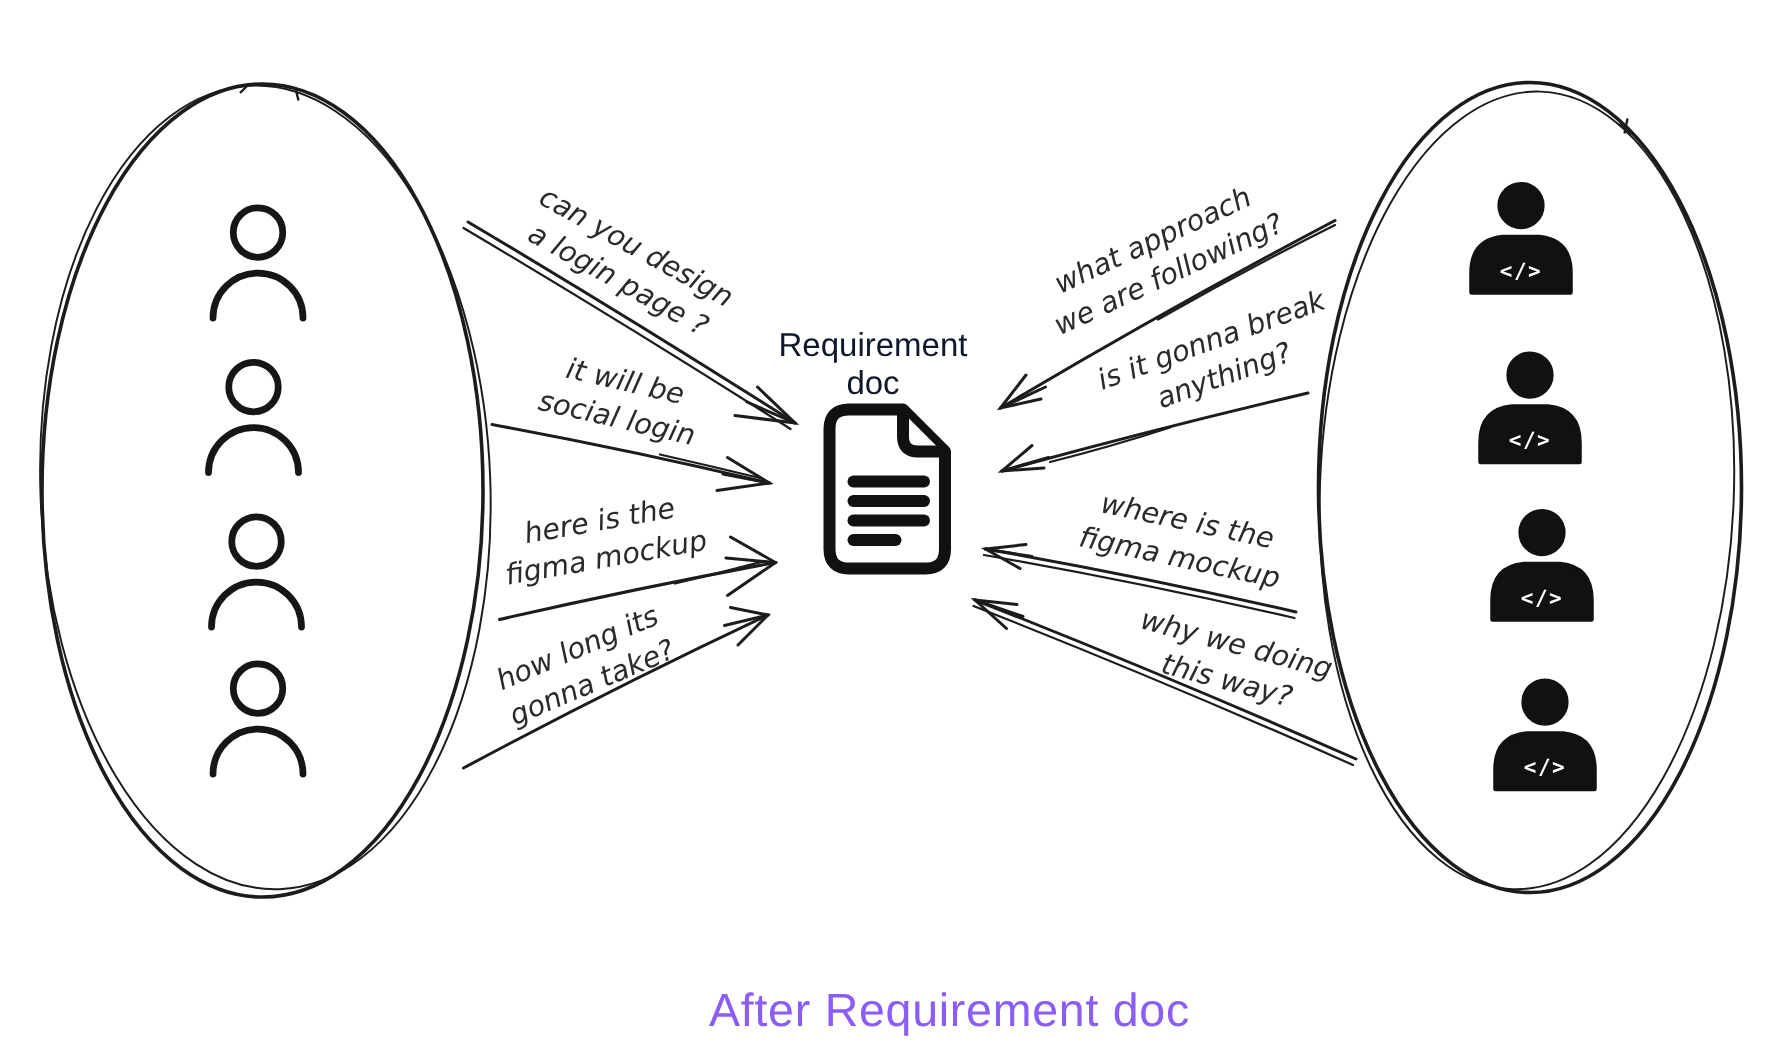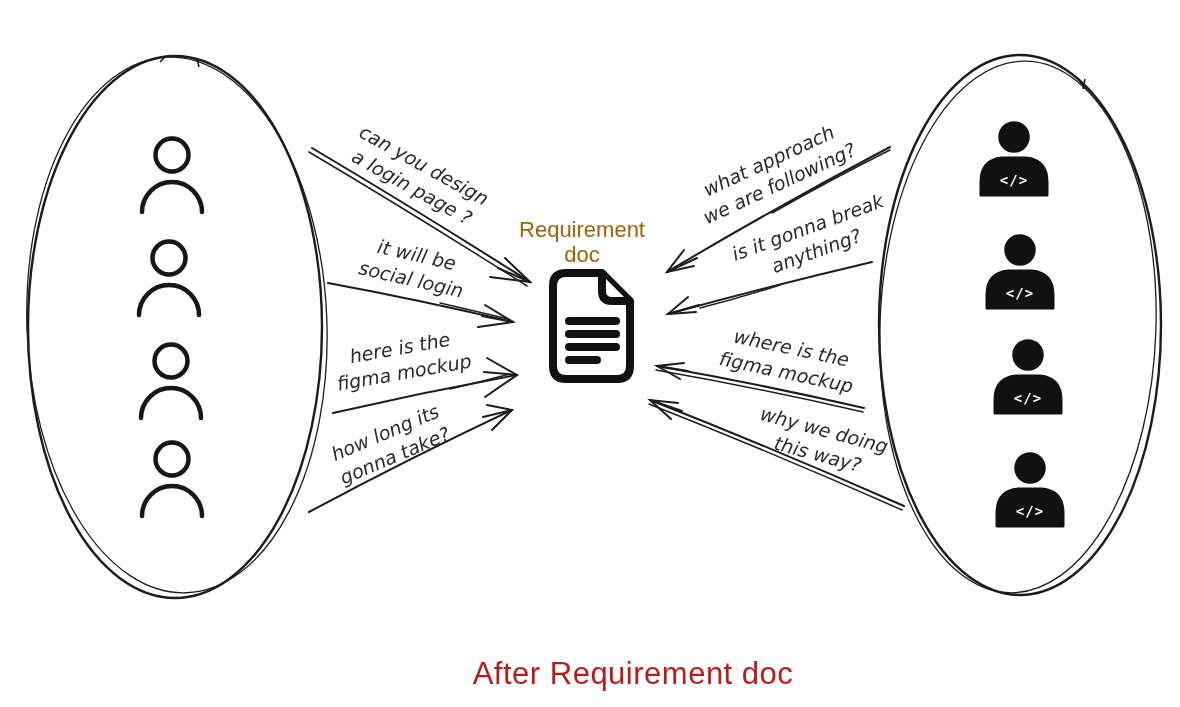--- a/index.html
+++ b/index.html
@@ -14,29 +14,29 @@
     font-style:italic;
     font-size:19px;line-height:1.3;
     color:#2a2a2a;text-align:center;white-space:pre-line;
     transform-origin:center;
   }
   .center-label{
     position:absolute;
     font-family:"Liberation Sans",sans-serif;
     font-weight:300;
     font-size:22px;line-height:1.12;
-    color:#a16207;text-align:center;white-space:pre-line;
+    color:#0f172a;text-align:center;white-space:pre-line;
     transform:translate(-50%,-50%);
   }
   .caption{
     position:absolute;
     font-family:"Liberation Sans",sans-serif;
     font-weight:300;
     font-size:31px;letter-spacing:.5px;
-    color:#b91c1c;text-align:center;white-space:nowrap;
+    color:#8b5cf6;text-align:center;white-space:nowrap;
     transform:translate(-50%,-50%);
   }
   .ink{stroke:#1c1c1c;fill:none;}
   .shaft{stroke:#1c1c1c;stroke-width:2;fill:none;stroke-linecap:round;}
   .shaft2{stroke:#1c1c1c;stroke-width:1.5;fill:none;stroke-linecap:round;}
   .wing{stroke:#1c1c1c;stroke-width:2;fill:none;stroke-linecap:round;}
   .person{stroke:#161616;stroke-width:4.5;fill:none;stroke-linecap:round;}
   .devfill{fill:#111111;stroke:#111111;stroke-width:3;stroke-linejoin:round;}
   .devglyph{
     font-family:"DejaVu Sans Mono",monospace;font-size:14px;font-weight:bold;

